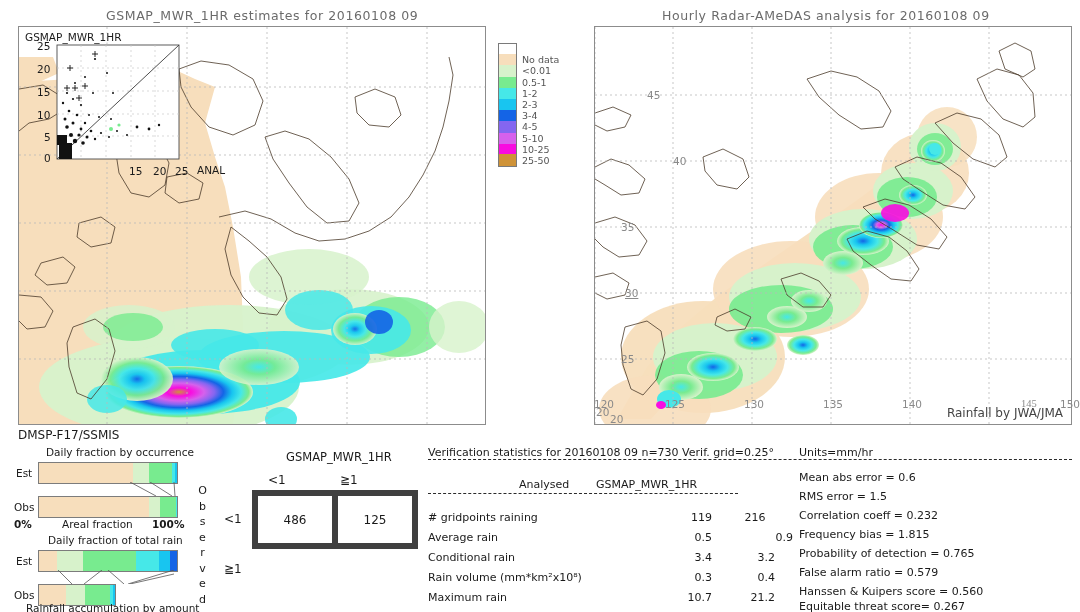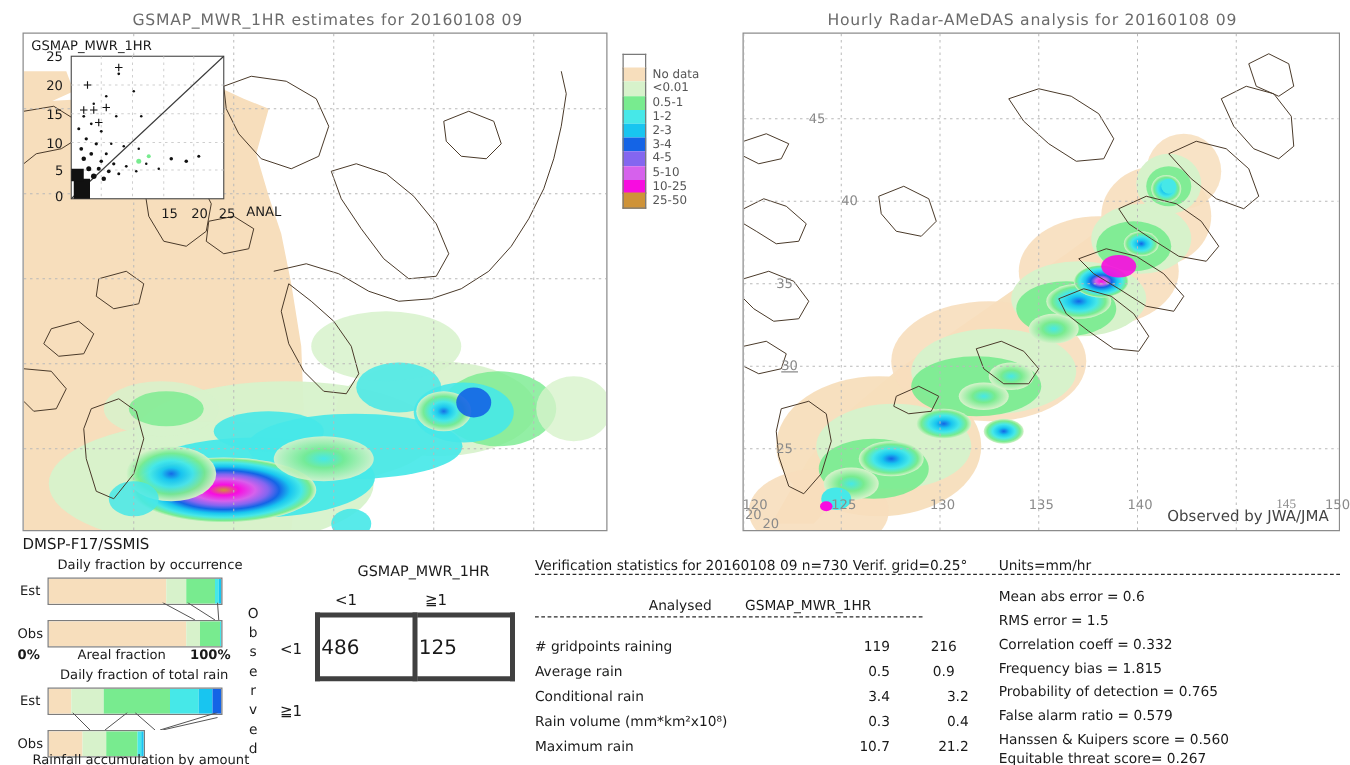--- a/index.html
+++ b/index.html
@@ -7,22 +7,22 @@
        font-family:"DejaVu Sans","Liberation Sans",sans-serif;color:#1a1a1a;}
   .abs{position:absolute;}
   .ttl{font-size:12.5px;color:#6b6b6b;letter-spacing:.6px;white-space:nowrap;}
   .mapbox{position:absolute;border:1px solid #8c8c8c;background:#ffffff;overflow:hidden;}
   .axlab{position:absolute;font-size:10.5px;color:#8a8a8a;white-space:nowrap;}
   .cbswatch{width:17px;height:11.2px;border-left:1px solid #7a7a7a;border-right:1px solid #7a7a7a;}
   .cbrow{display:flex;align-items:center;height:11.2px;}
   .cblab{font-size:9.5px;color:#555;margin-left:5px;white-space:nowrap;line-height:11.2px;}
   .stat{font-size:11px;color:#1a1a1a;white-space:nowrap;}
   .ctab{position:absolute;border-collapse:collapse;}
-  .ctab td{border:4px solid #404040;width:72px;height:45px;text-align:left;
-           font-size:16px;color:#1a1a1a;}
+  .ctab td{border:6px solid #404040;width:72px;height:45px;text-align:center;
+           font-size:12px;color:#1a1a1a;}
   .vert{writing-mode:vertical-rl;text-orientation:upright;font-size:11px;
         letter-spacing:2.5px;color:#1a1a1a;}
   .fbar{position:absolute;border:1px solid #7c7c7c;overflow:hidden;display:flex;}
   .fseg{height:100%;}
   .smalllab{font-size:10.5px;color:#1a1a1a;white-space:nowrap;}
   .panel-title{font-size:10.5px;color:#1a1a1a;white-space:nowrap;}
   svg{display:block;}
 </style>
 </head>
 <body>
@@ -348,21 +348,21 @@
         <line x1="0" y1="332" x2="476" y2="332"></line>
       </g>
     </g>
   </svg>
   <div class="abs axlab" style="left:52px;top:62px;">45</div>
   <div class="abs axlab" style="left:78px;top:128px;">40</div>
   <div class="abs axlab" style="left:26px;top:194px;">35</div>
   <div class="abs axlab" style="left:30px;top:260px;text-decoration:underline;">30</div>
   <div class="abs axlab" style="left:26px;top:326px;">25</div>
   <div class="abs axlab" style="left:1px;top:379px;">20</div>
-  <div class="abs" style="right:8px;bottom:4px;font-size:12px;color:#444;">Observed by JWA/JMA</div>
+  <div class="abs" style="right:8px;bottom:4px;font-size:12px;color:#444;">Rainfall by JWA/JMA</div>
 </div>
 <div class="abs axlab" style="left:594px;top:398px;">120</div>
 <div class="abs axlab" style="left:665px;top:398px;">125</div>
 <div class="abs axlab" style="left:744px;top:398px;">130</div>
 <div class="abs axlab" style="left:823px;top:398px;">135</div>
 <div class="abs axlab" style="left:902px;top:398px;">140</div>
 <div class="abs axlab" style="left:1021px;top:398px;font-family:Liberation Serif, serif;">145</div>
 <div class="abs axlab" style="left:1060px;top:398px;">150</div>
 <div class="abs axlab" style="left:610px;top:413px;">20</div>
 
@@ -448,35 +448,35 @@
 <div class="abs stat" style="left:519px;top:478px;">Analysed</div>
 <div class="abs stat" style="left:596px;top:478px;">GSMAP_MWR_1HR</div>
 <div class="abs" style="left:428px;top:493px;width:310px;height:0;border-top:1.4px dashed #2a2a2a;"></div>
 
 <div class="abs stat" style="left:428px;top:511px;"># gridpoints raining</div>
 <div class="abs stat" style="left:672px;top:511px;width:40px;text-align:right;">119</div>
 <div class="abs stat" style="left:735px;top:511px;width:40px;text-align:center;">216</div>
 
 <div class="abs stat" style="left:428px;top:531px;text-align:right;">Average rain</div>
 <div class="abs stat" style="left:672px;top:531px;width:40px;text-align:right;">0.5</div>
-<div class="abs stat" style="left:735px;top:531px;width:40px;text-align:center;">0.9</div>
+<div class="abs stat" style="left:753px;top:531px;width:40px;text-align:right;">0.9</div>
 
 <div class="abs stat" style="left:428px;top:551px;">Conditional rain</div>
 <div class="abs stat" style="left:672px;top:551px;width:40px;text-align:right;">3.4</div>
 <div class="abs stat" style="left:735px;top:551px;width:40px;text-align:right;">3.2</div>
 
 <div class="abs stat" style="left:428px;top:571px;">Rain volume (mm*km²x10⁸)</div>
 <div class="abs stat" style="left:672px;top:571px;width:40px;text-align:right;">0.3</div>
 <div class="abs stat" style="left:735px;top:571px;width:40px;text-align:right;">0.4</div>
 
 <div class="abs stat" style="left:428px;top:591px;">Maximum rain</div>
 <div class="abs stat" style="left:667px;top:591px;width:45px;text-align:right;">10.7</div>
 <div class="abs stat" style="left:730px;top:591px;width:45px;text-align:right;">21.2</div>
 
 <div class="abs stat" style="left:799px;top:446px;text-align:right;">Units=mm/hr</div>
 <div class="abs stat" style="left:799px;top:471px;">Mean abs error = 0.6</div>
 <div class="abs stat" style="left:799px;top:490px;">RMS error = 1.5</div>
-<div class="abs stat" style="left:799px;top:509px;">Correlation coeff = 0.332</div>
+<div class="abs stat" style="left:799px;top:509px;">Correlation coeff = 0.232</div>
 <div class="abs stat" style="left:799px;top:528px;">Frequency bias = 1.815</div>
 <div class="abs stat" style="left:799px;top:547px;">Probability of detection = 0.765</div>
 <div class="abs stat" style="left:799px;top:566px;">False alarm ratio = 0.579</div>
 <div class="abs stat" style="left:799px;top:585px;">Hanssen &amp; Kuipers score = 0.560</div>
 <div class="abs stat" style="left:799px;top:600px;">Equitable threat score= 0.267</div>
 
 </body></html>

